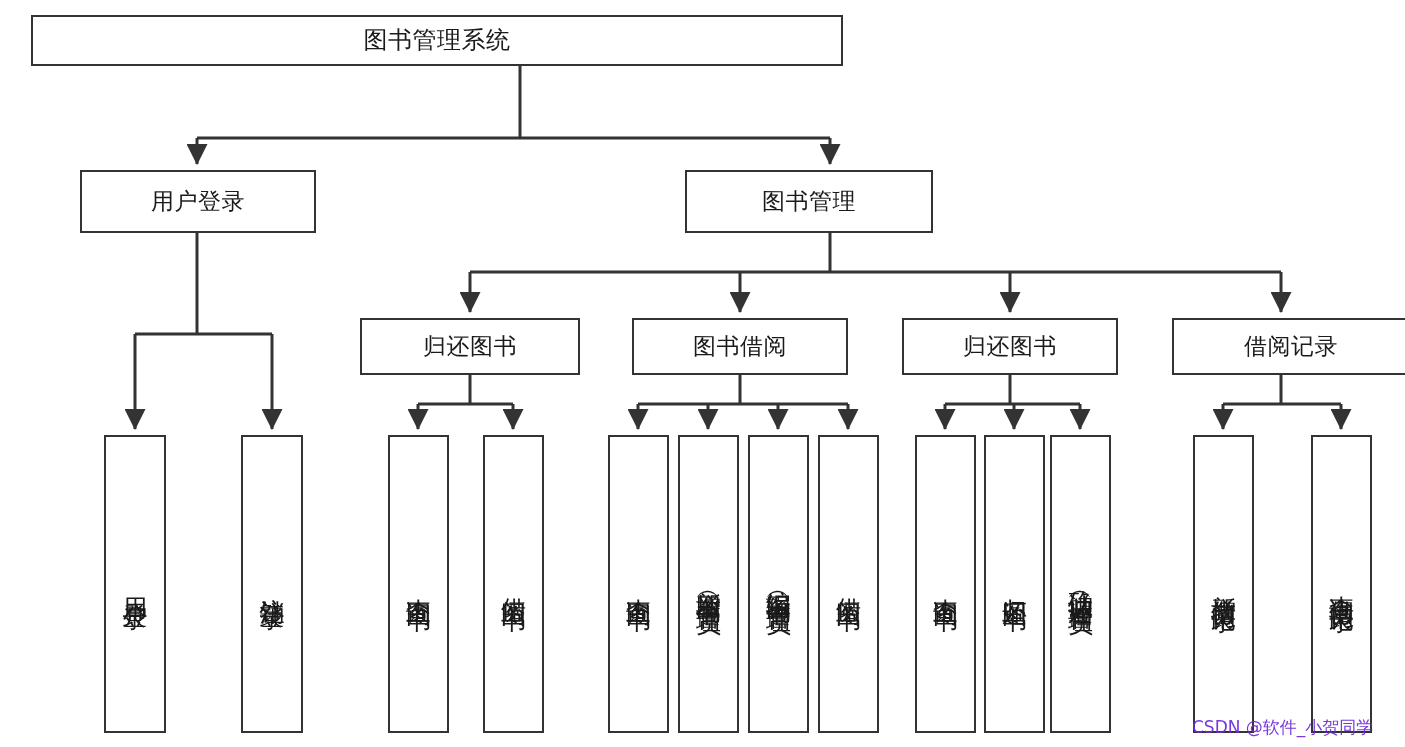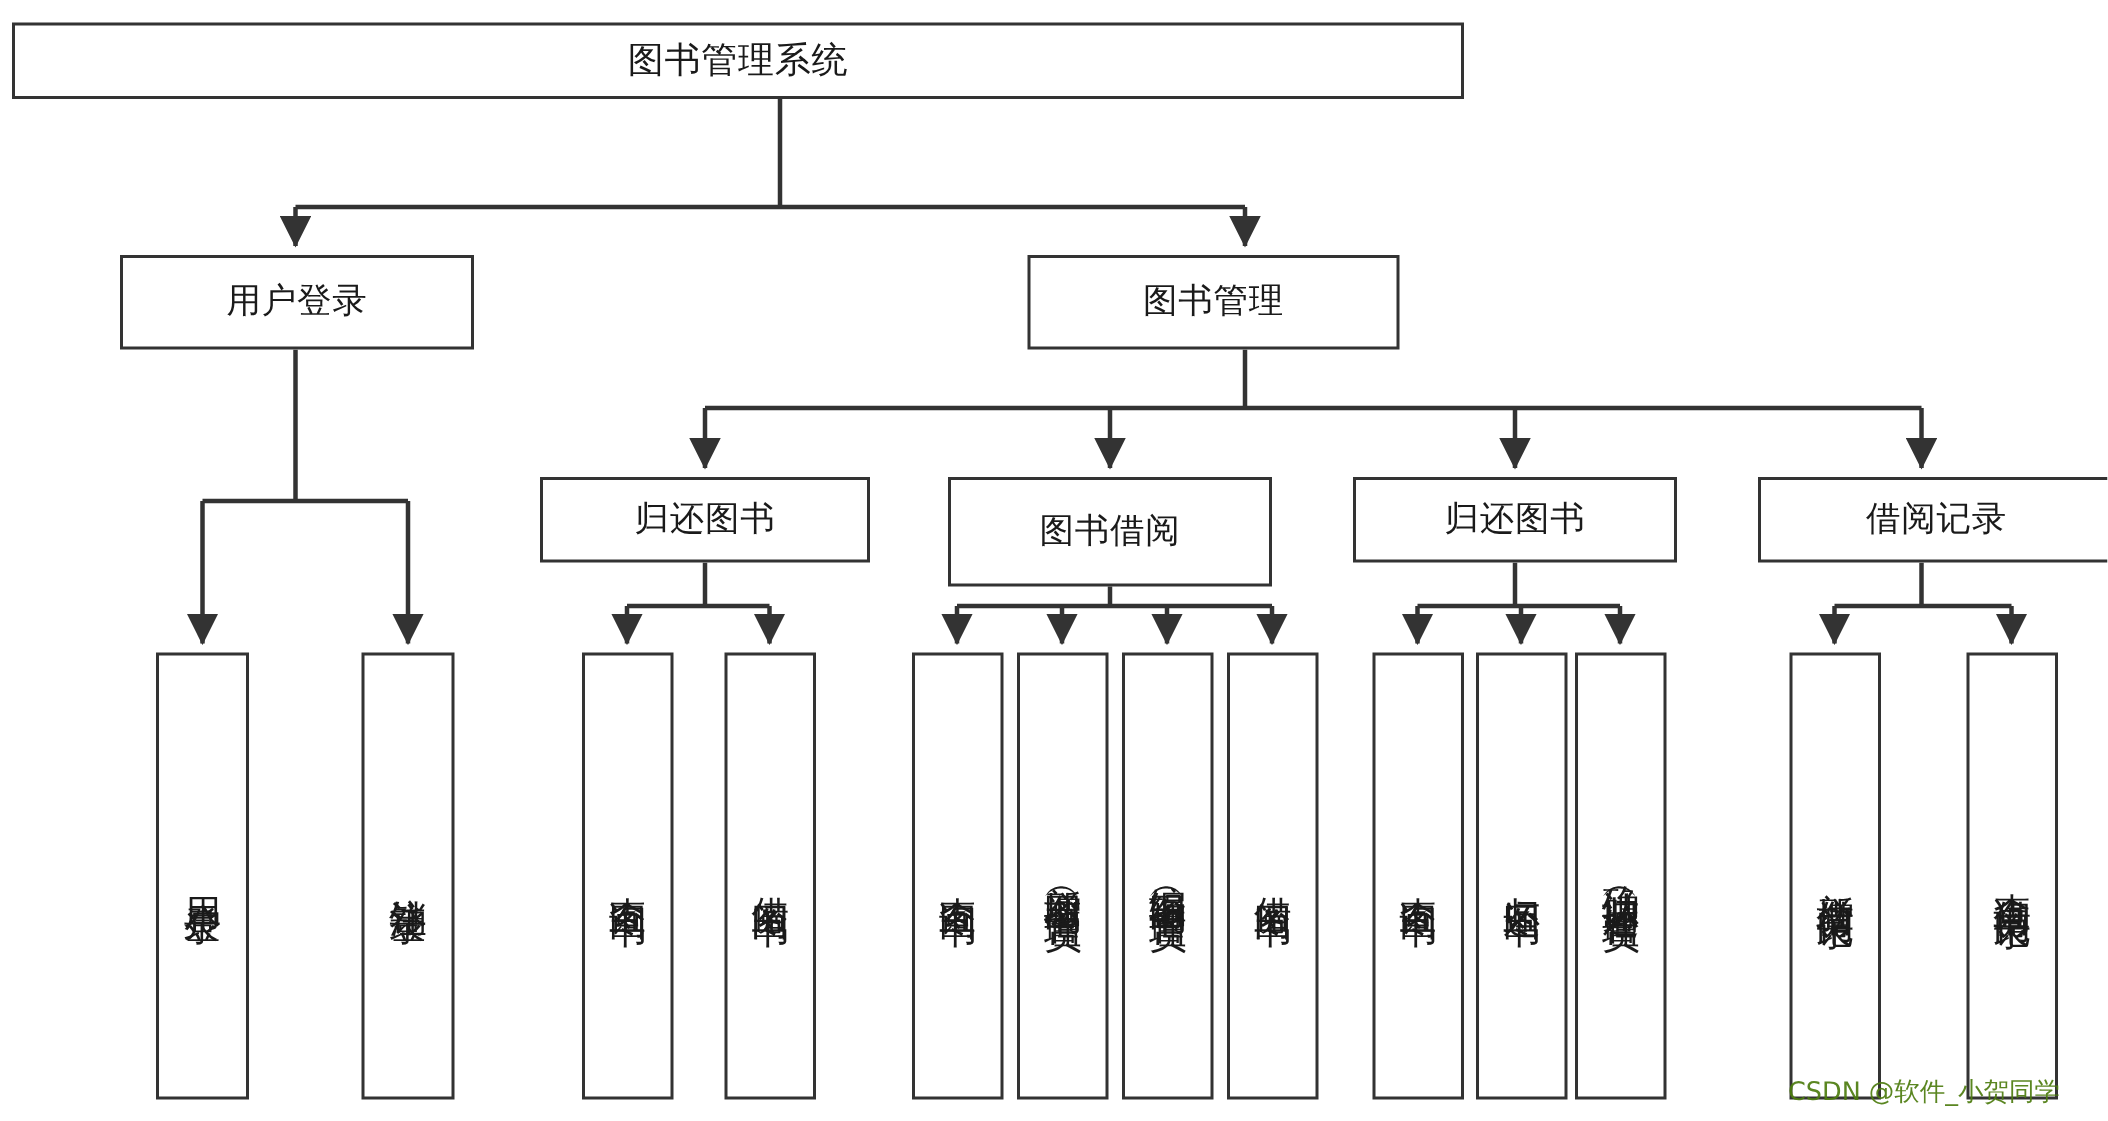--- a/index.html
+++ b/index.html
@@ -54,21 +54,21 @@
   }
   .v-node .node-label {
     writing-mode: vertical-rl;
     text-orientation: upright;
     font-size: 25px;
     letter-spacing: 3px;
     line-height: 1;
   }
   .watermark {
     position: absolute;
-    color: #4d7c0f;
+    color: #6d28d9;
     font-size: 17px;
     white-space: nowrap;
     opacity: 0.92;
     pointer-events: none;
   }
 </style>
 </head>
 <body>
 
 <div id="canvas">
@@ -119,35 +119,35 @@
       <path d="M 1014 404 L 1014 429" marker-end="url(#arrow)"></path>
       <path d="M 1080 404 L 1080 429" marker-end="url(#arrow)"></path>
 
       <path d="M 1281 375 L 1281 404"></path>
       <path d="M 1223 404 L 1341 404"></path>
       <path d="M 1223 404 L 1223 429" marker-end="url(#arrow)"></path>
       <path d="M 1341 404 L 1341 429" marker-end="url(#arrow)"></path>
     </g>
   </svg>
 
-  <div class="node-box h-node root" style="left:8px; top:15px; width:968px; height:51px;">
+  <div class="node-box h-node root" style="left:31px; top:15px; width:812px; height:51px;">
     <span class="node-label">图书管理系统</span>
   </div>
 
   <div class="node-box h-node" style="left:80px; top:170px; width:236px; height:63px;">
     <span class="node-label">用户登录</span>
   </div>
   <div class="node-box h-node" style="left:685px; top:170px; width:248px; height:63px;">
     <span class="node-label">图书管理</span>
   </div>
 
   <div class="node-box h-node" style="left:360px; top:318px; width:220px; height:57px;">
     <span class="node-label">归还图书</span>
   </div>
-  <div class="node-box h-node" style="left:632px; top:318px; width:216px; height:73px;justify-content:center;">
+  <div class="node-box h-node" style="left:632px; top:318px; width:216px; height:57px;justify-content:center;">
     <span class="node-label">图书借阅</span>
   </div>
   <div class="node-box h-node" style="left:902px; top:318px; width:216px; height:57px;">
     <span class="node-label">归还图书</span>
   </div>
   <div class="node-box h-node" style="left:1172px; top:318px; width:238px; height:57px;">
     <span class="node-label">借阅记录</span>
   </div>
 
   <div class="node-box v-node" style="left:104px; top:435px; width:62px; height:298px;">

